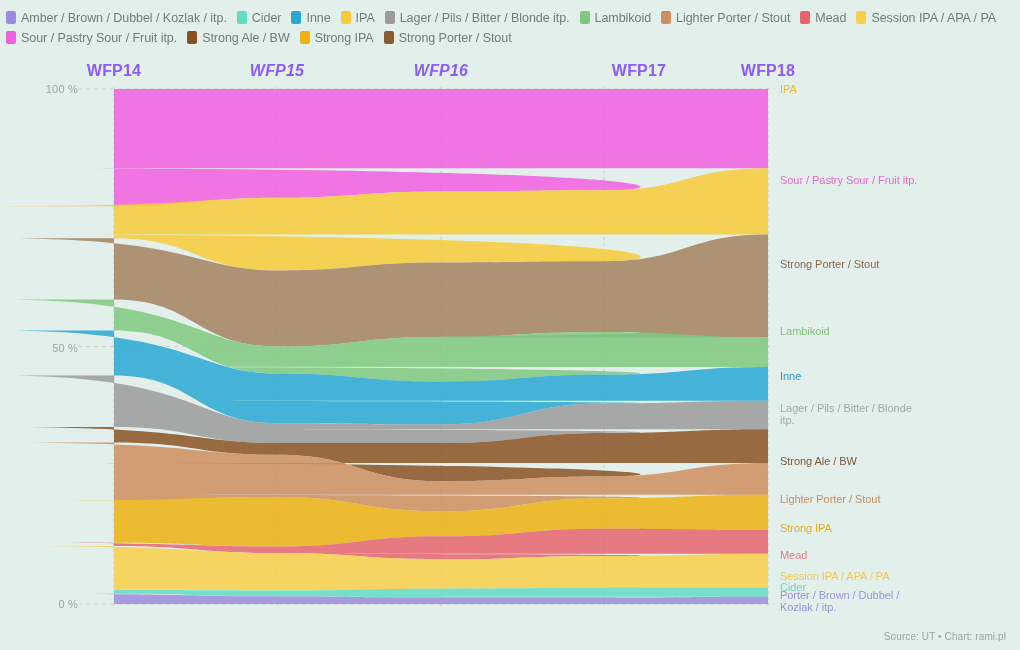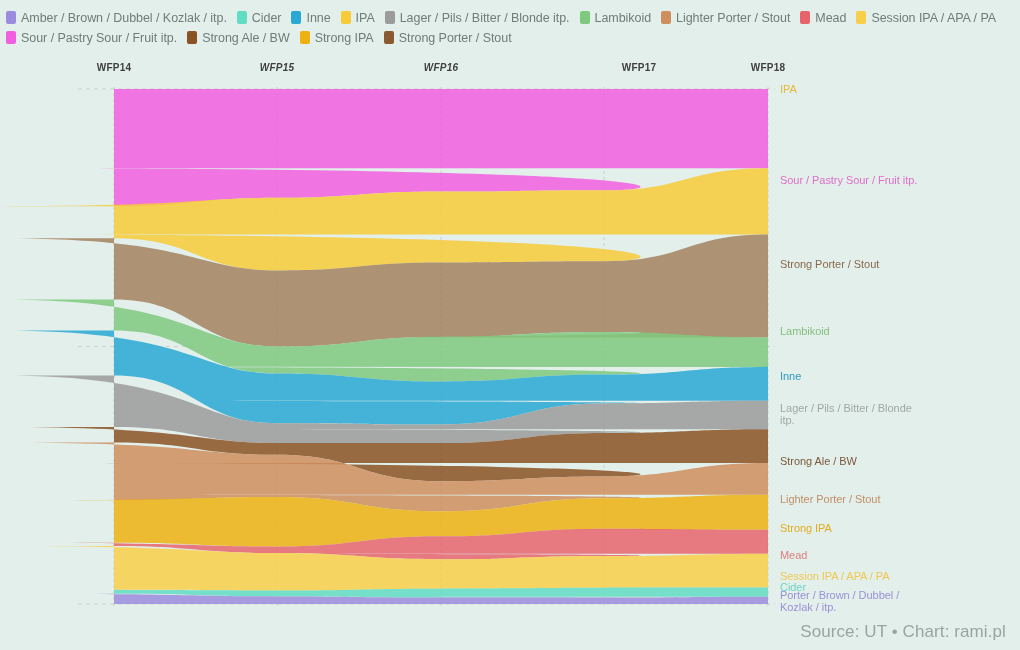--- a/index.html
+++ b/index.html
@@ -60,23 +60,23 @@
     height: 580px;
   }
   #chart-svg {
     position: absolute;
     left: 0;
     top: 0;
   }
 
   .col-header {
     position: absolute;
-    font-size: 10px;
+    font-size: 16px;
     font-weight: bold;
-    color: #404040;
+    color: #8b5cf6;
     transform: translateX(-50%);
     white-space: nowrap;
     top: 12px;
     letter-spacing: 0.2px;
   }
 
   .y-tick-label {
     position: absolute;
     right: 0;
     font-size: 11px;
@@ -101,21 +101,21 @@
     white-space: pre-line;
     max-width: 235px;
     transform: translateY(-50%);
     letter-spacing: -0.05px;
   }
 
   #footer {
     position: absolute;
     right: 14px;
     bottom: 8px;
-    font-size: 17px;
+    font-size: 10px;
     color: #98a5a2;
     letter-spacing: 0.1px;
     margin-left: 47px;
   }
 </style>
 </head>
 <body>
 
 <div id="root">
 
@@ -191,20 +191,25 @@
         <path d="M114.00,280.41114.00,280.41C195.50,280.41 195.50,323.42 277.00,323.42C359.00,323.42 359.00,331.42 441.00,331.42C522.50,331.42 522.50,324.57 604.00,324.57C686.00,324.57 686.00,316.87 768.00,316.87L768.00,350.83768.00,350.83C686.00,350.83 686.00,353.45 604.00,353.45C522.50,353.45 522.50,374.51 441.00,374.51C359.00,374.51 359.00,373.16 277.00,373.16C195.50,373.16 195.50,325.47 114.00,325.47Z" fill="#29a8d4" fill-opacity="0.85" stroke="none"></path>
         <path d="M114.00,325.47114.00,325.47C195.50,325.47 195.50,373.16 277.00,373.16C359.00,373.16 359.00,374.51 441.00,374.51C522.50,374.51 522.50,353.45 604.00,353.45C686.00,353.45 686.00,350.83 768.00,350.83L768.00,379.13768.00,379.13C686.00,379.13 686.00,382.88 604.00,382.88C522.50,382.88 522.50,393.06 441.00,393.06C359.00,393.06 359.00,393.06 277.00,393.06C195.50,393.06 195.50,376.97 114.00,376.97Z" fill="#9b9b9b" fill-opacity="0.85" stroke="none"></path>
         <path d="M114.00,376.97114.00,376.97C195.50,376.97 195.50,393.06 277.00,393.06C359.00,393.06 359.00,393.06 441.00,393.06C522.50,393.06 522.50,382.88 604.00,382.88C686.00,382.88 686.00,379.13 768.00,379.13L768.00,413.08768.00,413.08C686.00,413.08 686.00,426.48 604.00,426.48C522.50,426.48 522.50,431.25 441.00,431.25C359.00,431.25 359.00,404.77 277.00,404.77C195.50,404.77 195.50,392.42 114.00,392.42Z" fill="#8a5224" fill-opacity="0.85" stroke="none"></path>
         <path d="M114.00,392.42114.00,392.42C195.50,392.42 195.50,404.77 277.00,404.77C359.00,404.77 359.00,431.25 441.00,431.25C522.50,431.25 522.50,426.48 604.00,426.48C686.00,426.48 686.00,413.08 768.00,413.08L768.00,444.77768.00,444.77C686.00,444.77 686.00,448.28 604.00,448.28C522.50,448.28 522.50,461.26 441.00,461.26C359.00,461.26 359.00,446.90 277.00,446.90C195.50,446.90 195.50,450.36 114.00,450.36Z" fill="#cf8e5e" fill-opacity="0.85" stroke="none"></path>
         <path d="M114.00,450.36114.00,450.36C195.50,450.36 195.50,446.90 277.00,446.90C359.00,446.90 359.00,461.26 441.00,461.26C522.50,461.26 522.50,448.28 604.00,448.28C686.00,448.28 686.00,444.77 768.00,444.77L768.00,479.86768.00,479.86C686.00,479.86 686.00,478.79 604.00,478.79C522.50,478.79 522.50,486.35 441.00,486.35C359.00,486.35 359.00,496.65 277.00,496.65C195.50,496.65 195.50,492.84 114.00,492.84Z" fill="#eeb111" fill-opacity="0.85" stroke="none"></path>
         <path d="M114.00,492.84114.00,492.84C195.50,492.84 195.50,496.65 277.00,496.65C359.00,496.65 359.00,486.35 441.00,486.35C522.50,486.35 522.50,478.79 604.00,478.79C686.00,478.79 686.00,479.86 768.00,479.86L768.00,503.63768.00,503.63C686.00,503.63 686.00,506.04 604.00,506.04C522.50,506.04 522.50,509.26 441.00,509.26C359.00,509.26 359.00,503.09 277.00,503.09C195.50,503.09 195.50,496.06 114.00,496.06Z" fill="#e8646d" fill-opacity="0.85" stroke="none"></path>
         <path d="M114.00,496.06114.00,496.06C195.50,496.06 195.50,503.09 277.00,503.09C359.00,503.09 359.00,509.26 441.00,509.26C522.50,509.26 522.50,506.04 604.00,506.04C686.00,506.04 686.00,503.63 768.00,503.63L768.00,537.59768.00,537.59C686.00,537.59 686.00,537.65 604.00,537.65C522.50,537.65 522.50,538.72 441.00,538.72C359.00,538.72 359.00,540.54 277.00,540.54C195.50,540.54 195.50,539.84 114.00,539.84Z" fill="#f8cf4a" fill-opacity="0.85" stroke="none"></path>
         <path d="M114.00,539.84114.00,539.84C195.50,539.84 195.50,540.54 277.00,540.54C359.00,540.54 359.00,538.72 441.00,538.72C522.50,538.72 522.50,537.65 604.00,537.65C686.00,537.65 686.00,537.59 768.00,537.59L768.00,546.64768.00,546.64C686.00,546.64 686.00,547.46 604.00,547.46C522.50,547.46 522.50,547.45 441.00,547.45C359.00,547.45 359.00,546.39 277.00,546.39C195.50,546.39 195.50,543.70 114.00,543.70Z" fill="#63dcc4" fill-opacity="0.85" stroke="none"></path>
         <path d="M114.00,543.70114.00,543.70C195.50,543.70 195.50,546.39 277.00,546.39C359.00,546.39 359.00,547.45 441.00,547.45C522.50,547.45 522.50,547.46 604.00,547.46C686.00,547.46 686.00,546.64 768.00,546.64L768.00,554.00768.00,554.00C686.00,554.00 686.00,554.00 604.00,554.00C522.50,554.00 522.50,554.00 441.00,554.00C359.00,554.00 359.00,554.00 277.00,554.00C195.50,554.00 195.50,554.00 114.00,554.00Z" fill="#9c8cdd" fill-opacity="0.85" stroke="none"></path>
       </svg>
+    <div id="y-axis">
+        <div class="y-tick-label" style="top: 39px;">100 %</div>
+        <div class="y-tick-label" style="top: 298px;">50 %</div>
+        <div class="y-tick-label" style="top: 554px;">0 %</div>
+      </div>
     <div id="x-headers">
         <div class="col-header" style="left: 114px;">WFP14</div>
         <div class="col-header" style="left: 277px; font-style: italic;">WFP15</div>
         <div class="col-header" style="left: 441px; font-style: italic;">WFP16</div>
         <div class="col-header" style="left: 604px; margin-left: 35px;">WFP17</div>
         <div class="col-header" style="left: 768px; text-align: center;">WFP18</div>
       </div>
     <div id="series-labels">
         <div class="series-label" style="top: 130px; color: rgb(224, 111, 200);">Sour / Pastry Sour / Fruit itp.</div>
         <div class="series-label" style="top: 39px; color: rgb(230, 185, 58);">IPA</div>

